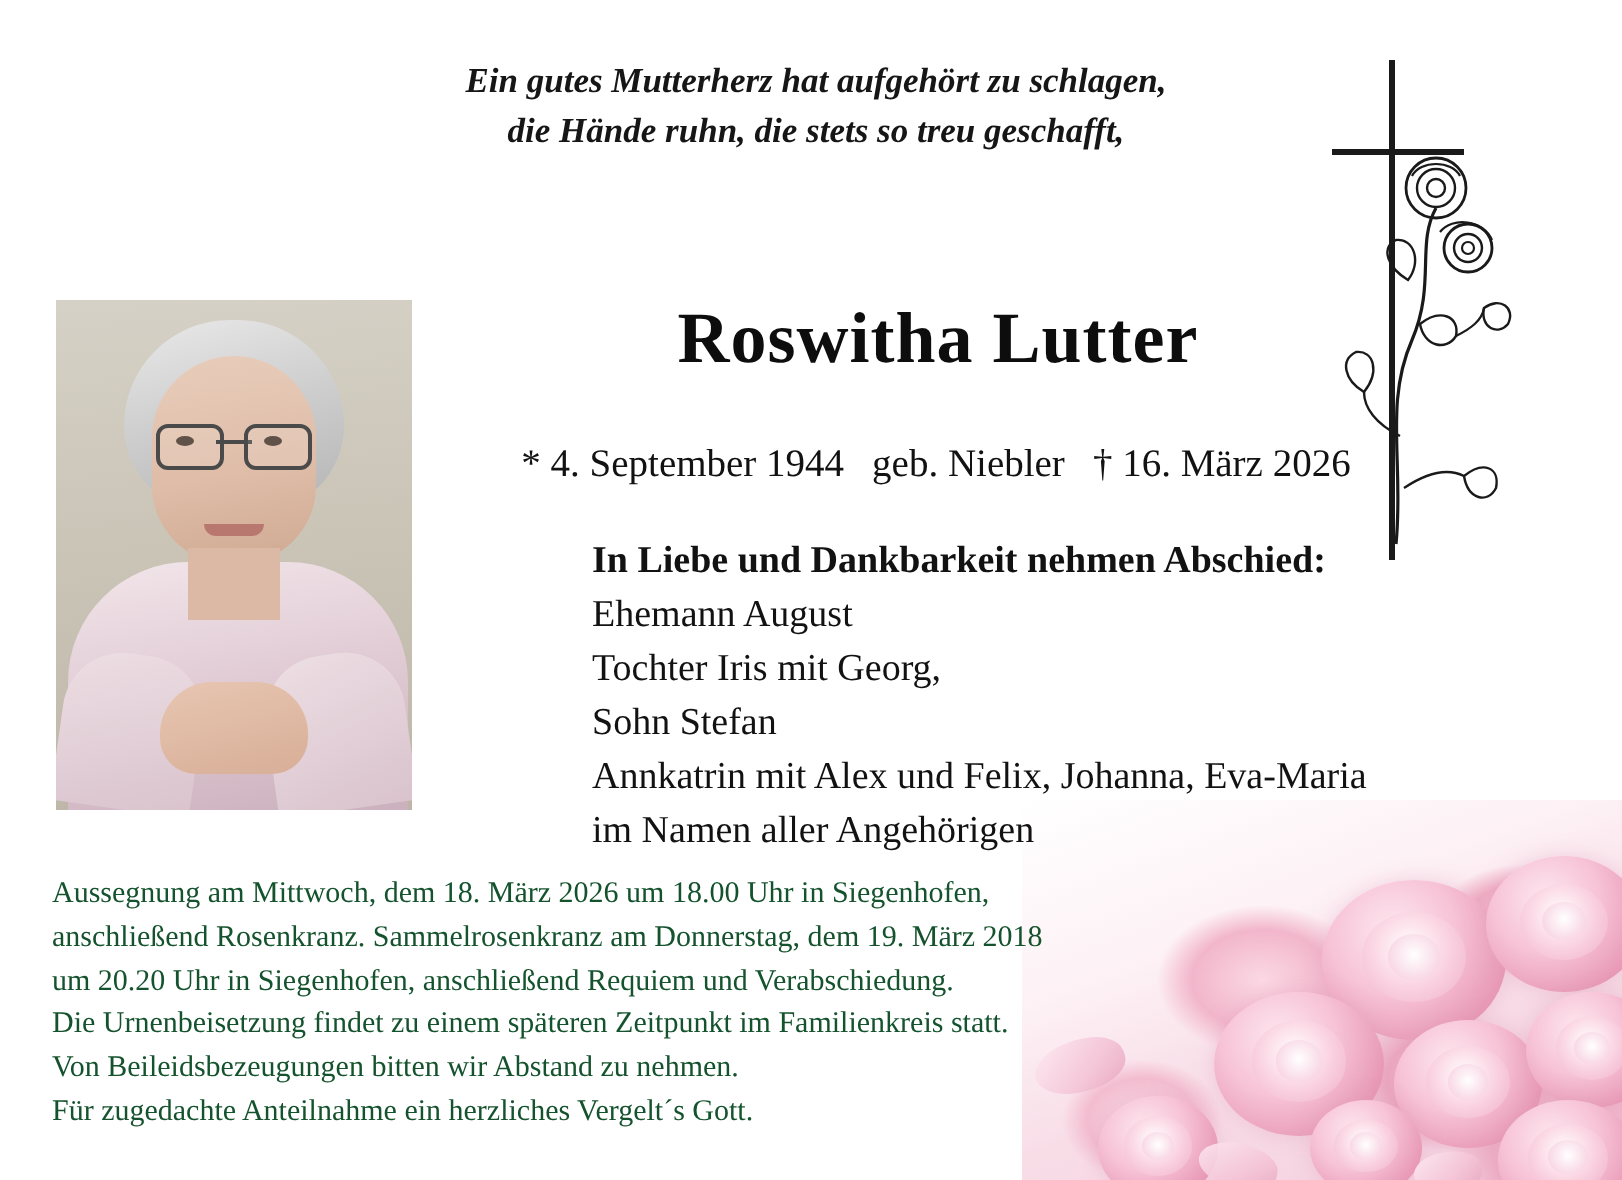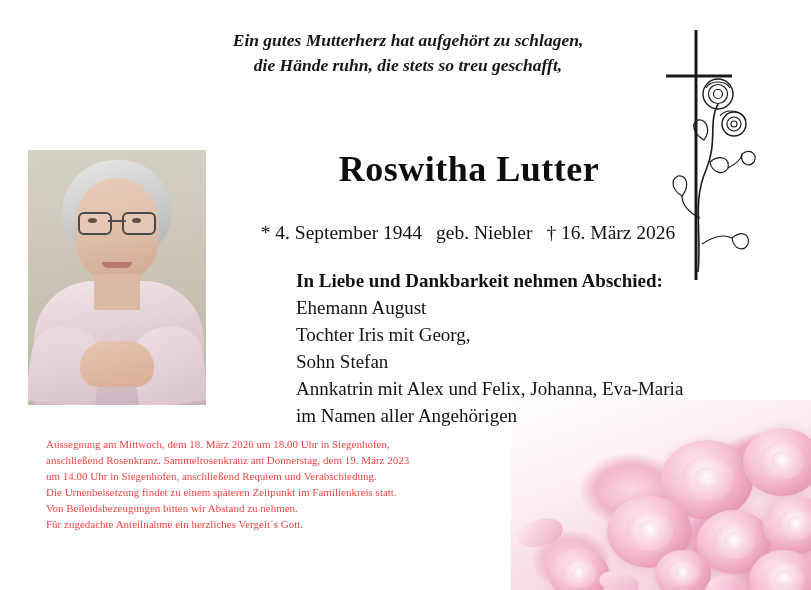--- a/index.html
+++ b/index.html
@@ -234,24 +234,23 @@
   .family .heading {
     font-weight: bold;
     font-size: 19px;
   }
 
   .notice {
     position: absolute;
     left: 26px;
     top: 437px;
     width: 600px;
-    font-size: 11px;
+    font-size: 15px;
     line-height: 1.45;
-    color: #ef4444;
-    margin-left: 20px;
+    color: #14532d;
   }
   .notice div { white-space: nowrap; }
 </style>
 </head>
 <body>
 
 <div class="page">
 
   <div class="roses">
     <div class="rose-bloom r1"></div>
@@ -331,20 +330,20 @@
     <div class="heading">In Liebe und Dankbarkeit nehmen Abschied:</div>
     <div>Ehemann August</div>
     <div>Tochter Iris mit Georg,</div>
     <div>Sohn Stefan</div>
     <div>Annkatrin mit Alex und Felix, Johanna, Eva-Maria</div>
     <div>im Namen aller Angehörigen</div>
   </div>
 
   <div class="notice">
     <div>Aussegnung am Mittwoch, dem 18. März 2026 um 18.00 Uhr in Siegenhofen,</div>
-    <div>anschließend Rosenkranz. Sammelrosenkranz am Donnerstag, dem 19. März 2023</div>
-    <div>um 14.00 Uhr in Siegenhofen, anschließend Requiem und Verabschiedung.</div>
+    <div>anschließend Rosenkranz. Sammelrosenkranz am Donnerstag, dem 19. März 2018</div>
+    <div>um 20.20 Uhr in Siegenhofen, anschließend Requiem und Verabschiedung.</div>
     <div>Die Urnenbeisetzung findet zu einem späteren Zeitpunkt im Familienkreis statt.</div>
     <div>Von Beileidsbezeugungen bitten wir Abstand zu nehmen.</div>
     <div>Für zugedachte Anteilnahme ein herzliches Vergelt´s Gott.</div>
   </div>
 
 </div>
 
 </body></html>

